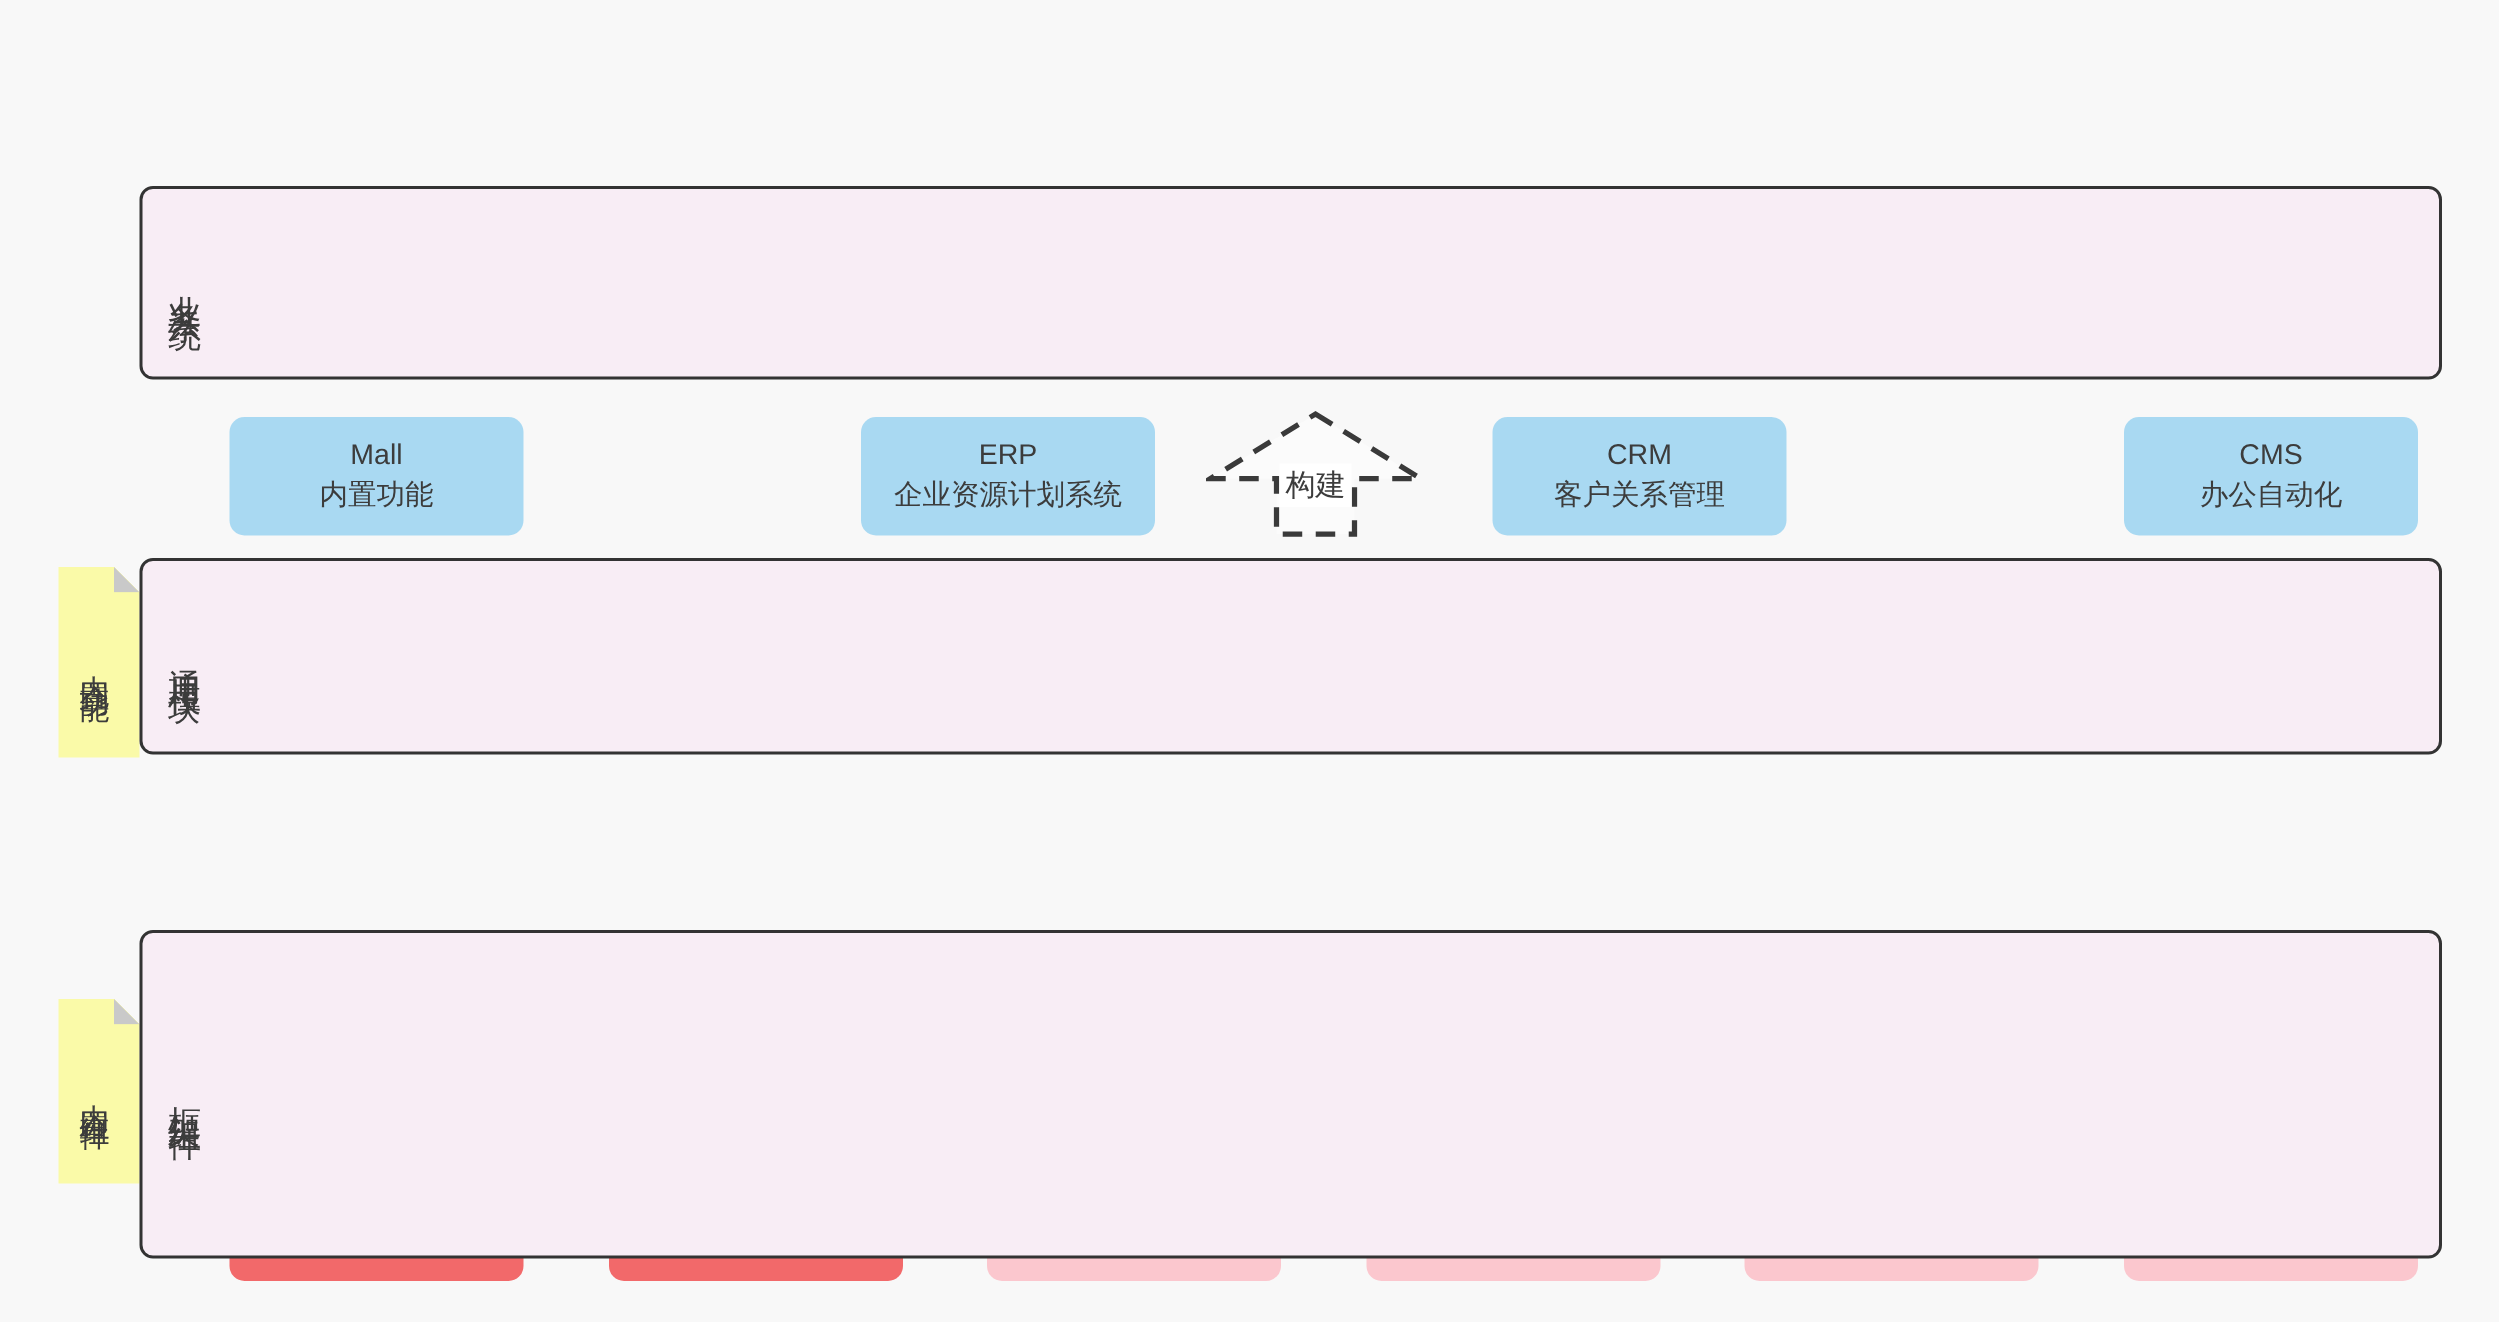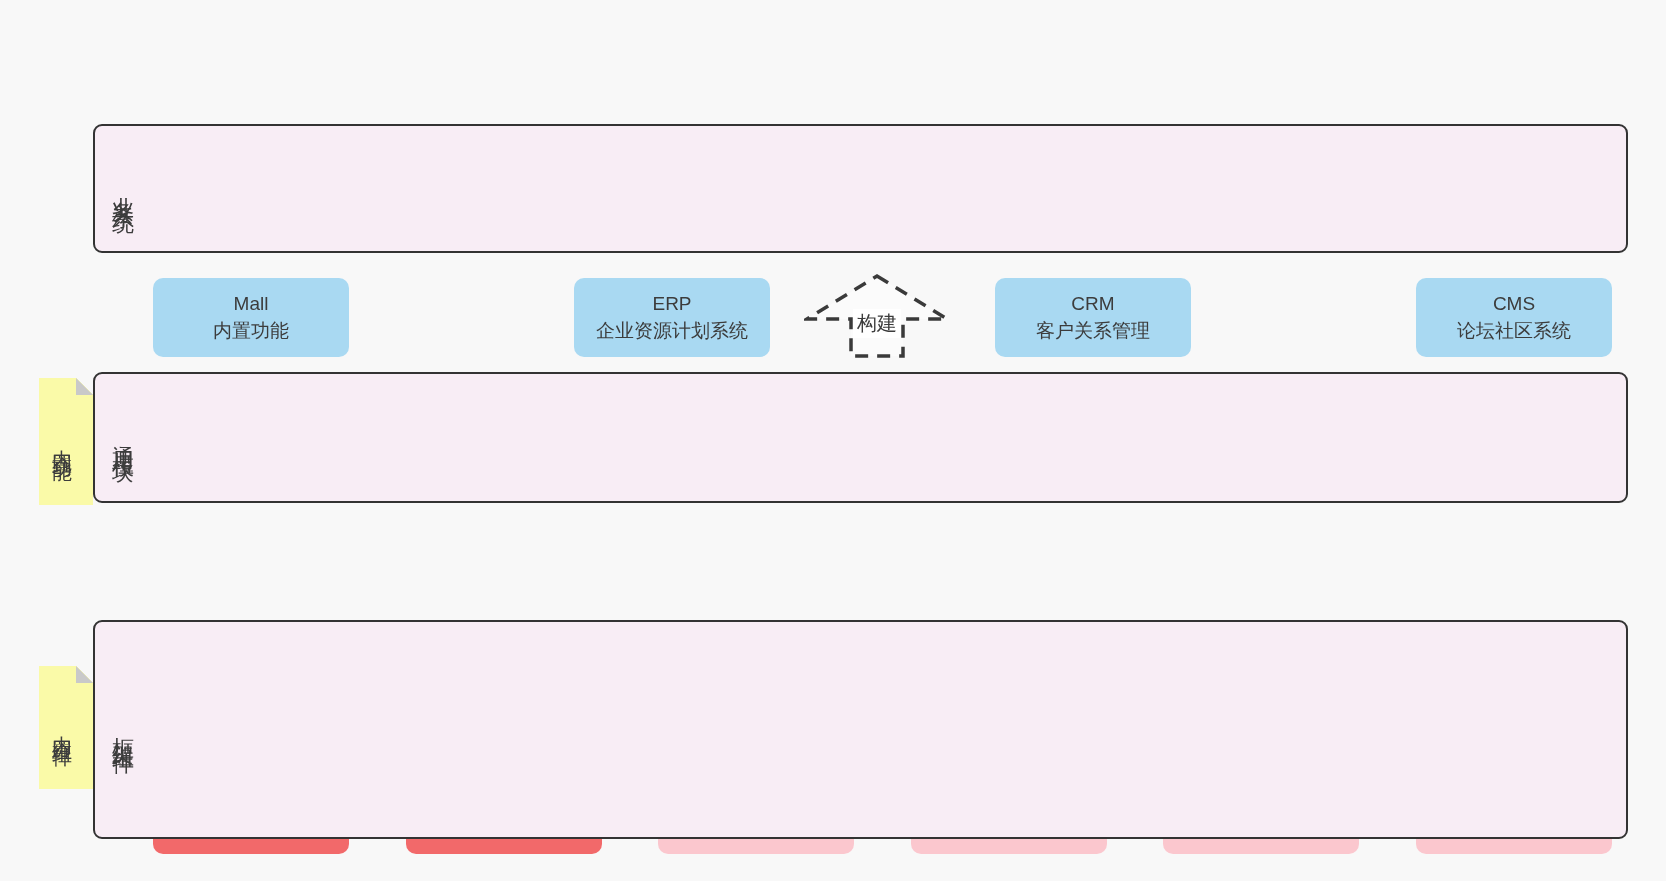--- a/index.html
+++ b/index.html
@@ -126,21 +126,21 @@
       <div class="box box-wide blue">
         <div>ERP</div>
         <div>企业资源计划系统</div>
       </div>
       <div class="box box-wide blue">
         <div>CRM</div>
         <div>客户关系管理</div>
       </div>
       <div class="box box-wide blue">
         <div>CMS</div>
-        <div>论坛社区系统</div>
+        <div>办公自动化</div>
       </div>
     </div>
   </div>
 
   <div class="arrow" id="arrow-build">
     <svg width="146" height="86" viewBox="0 0 146 86">
       <polygon points="73,3 143,46 99,46 99,83 47,83 47,46 3,46" fill="#fbfbfb" stroke="#3a3a3a" stroke-width="3.5" stroke-dasharray="13 9" stroke-linejoin="miter"></polygon>
     </svg>
     <span class="arrow-label">构建</span>
   </div>

